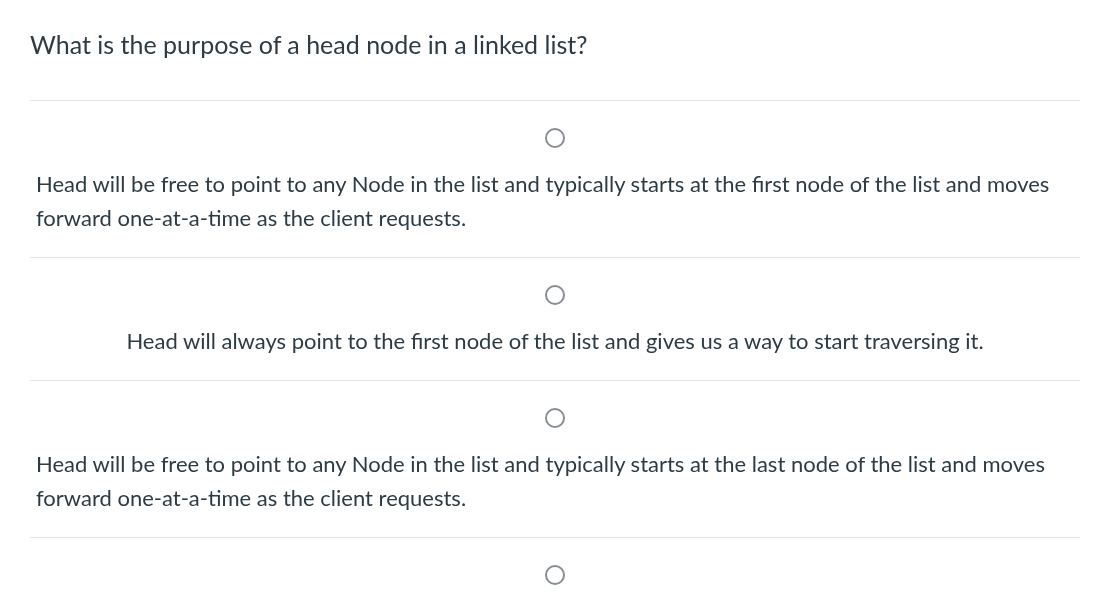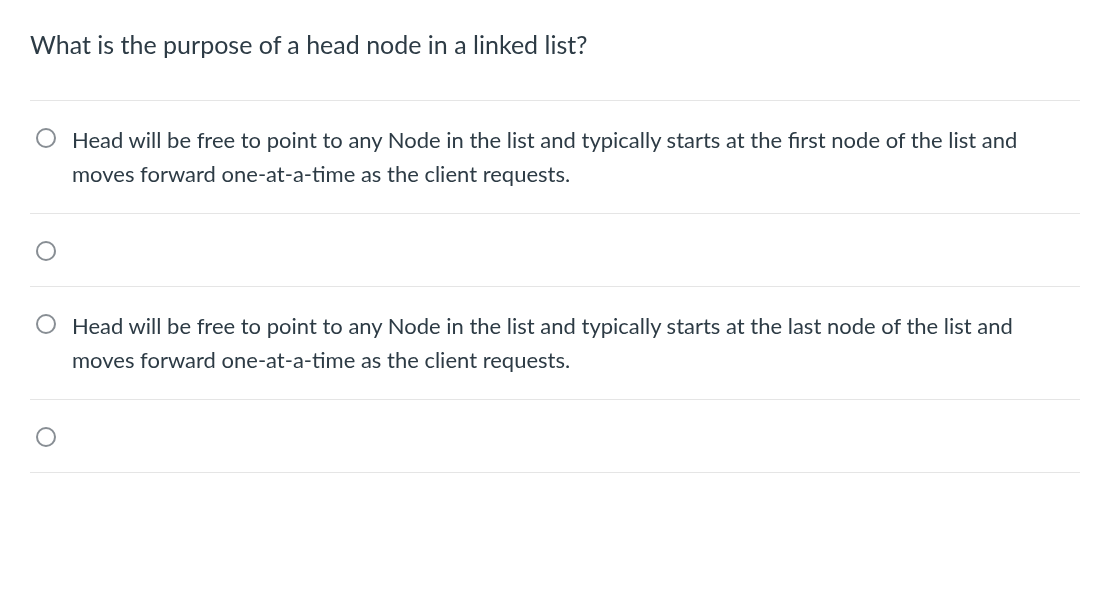--- a/index.html
+++ b/index.html
@@ -19,25 +19,26 @@
       font-weight: 400;
       color: #2d3b45;
       margin-bottom: 38px;
       line-height: 1.35;
     }
     .options-list {
       border-top: 1px solid #e5e5e5;
     }
     .option-row {
       display: flex;
-      align-items: flex-start;
+      align-items: center;
       padding: 22px 6px 22px 6px;
       border-bottom: 1px solid #e5e5e5;
       cursor: pointer;
       gap: 16px;
+      flex-direction: column;
     }
     .radio-wrap {
       flex: 0 0 auto;
       padding-top: 5px;
     }
     .radio-circle {
       width: 20px;
       height: 20px;
       border: 2px solid #888e94;
       border-radius: 50%;
@@ -64,20 +65,21 @@
       <span class="radio-wrap">
         <span class="radio-circle"></span>
       </span>
       <span class="option-text">Head will be free to point to any Node in the list and typically starts at the first node of the list and moves forward one-at-a-time as the client requests.</span>
     </label>
 
     <label class="option-row">
       <span class="radio-wrap">
         <span class="radio-circle"></span>
       </span>
+      <span class="option-text">Head will always point to the first node of the list and gives us a way to start traversing it.</span>
     </label>
 
     <label class="option-row">
       <span class="radio-wrap">
         <span class="radio-circle"></span>
       </span>
       <span class="option-text">Head will be free to point to any Node in the list and typically starts at the last node of the list and moves forward one-at-a-time as the client requests.</span>
     </label>
 
     <label class="option-row">

